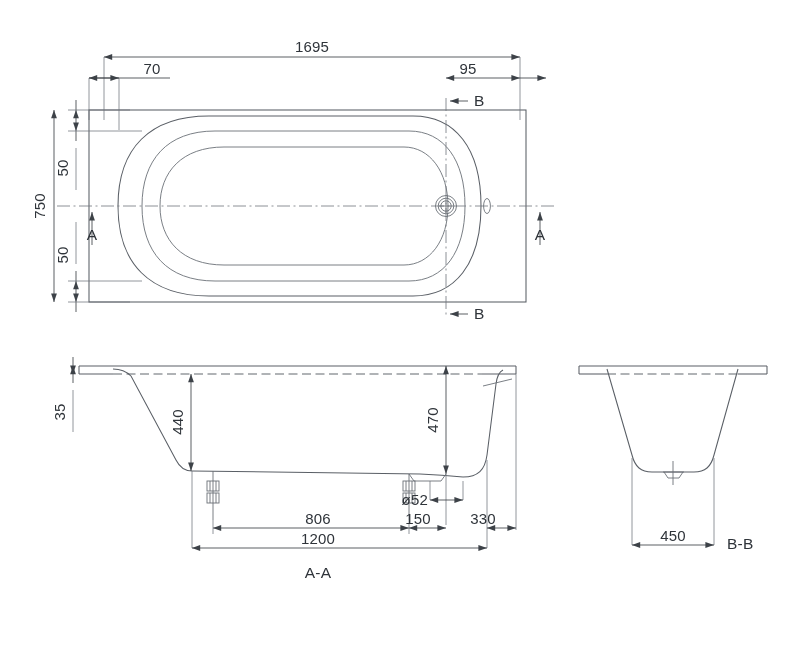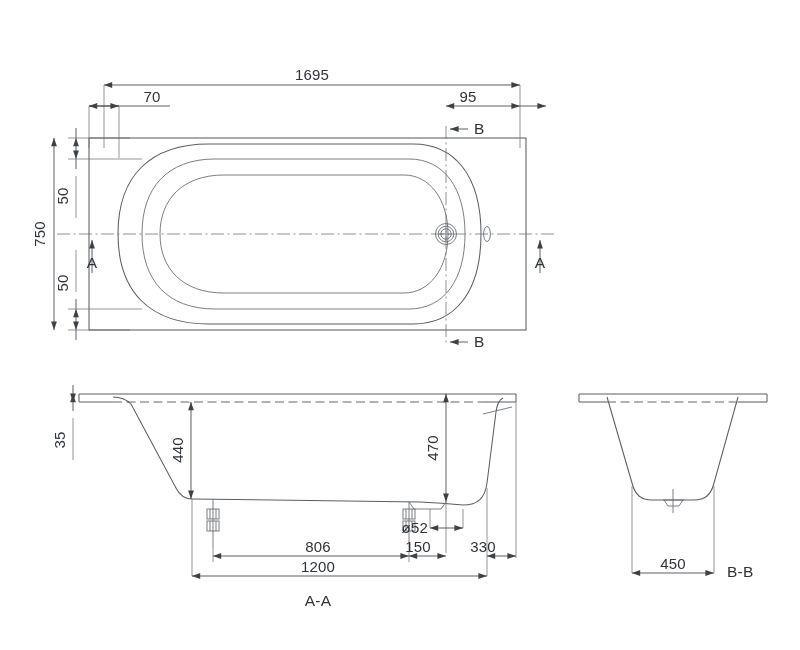--- a/index.html
+++ b/index.html
@@ -11,21 +11,20 @@
     width: 800px;
     height: 650px;
     font-family: "Liberation Sans", sans-serif;
     overflow: hidden;
   }
   #drawing-root {
     position: relative;
     width: 800px;
     height: 554px;
     background: #ffffff;
-    margin-top: 28px;
   }
   svg#cad {
     display: block;
     width: 800px;
     height: 650px;
   }
   .obj      { fill: none; stroke: #5a5f66; stroke-width: 1.05; }
   .obj-thin { fill: none; stroke: #6b7077; stroke-width: 0.9; }
   .dim      { fill: none; stroke: #3d4248; stroke-width: 0.85; }
   .ext      { fill: none; stroke: #6f747b; stroke-width: 0.75; }

